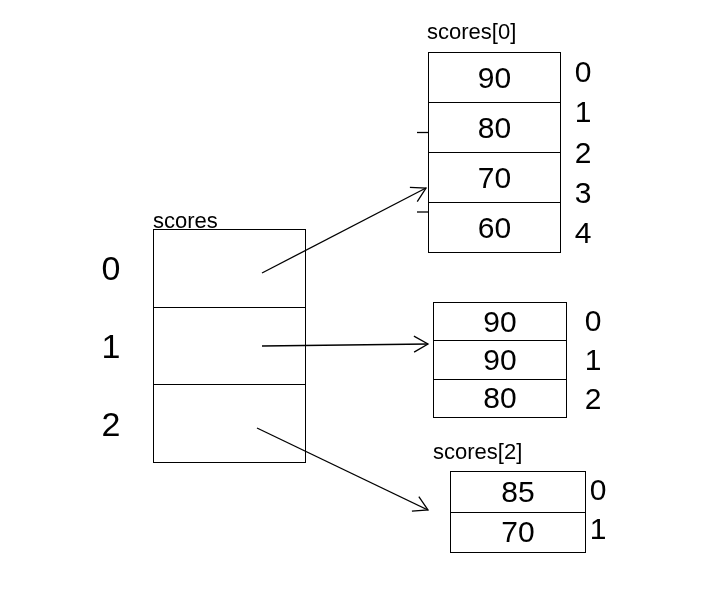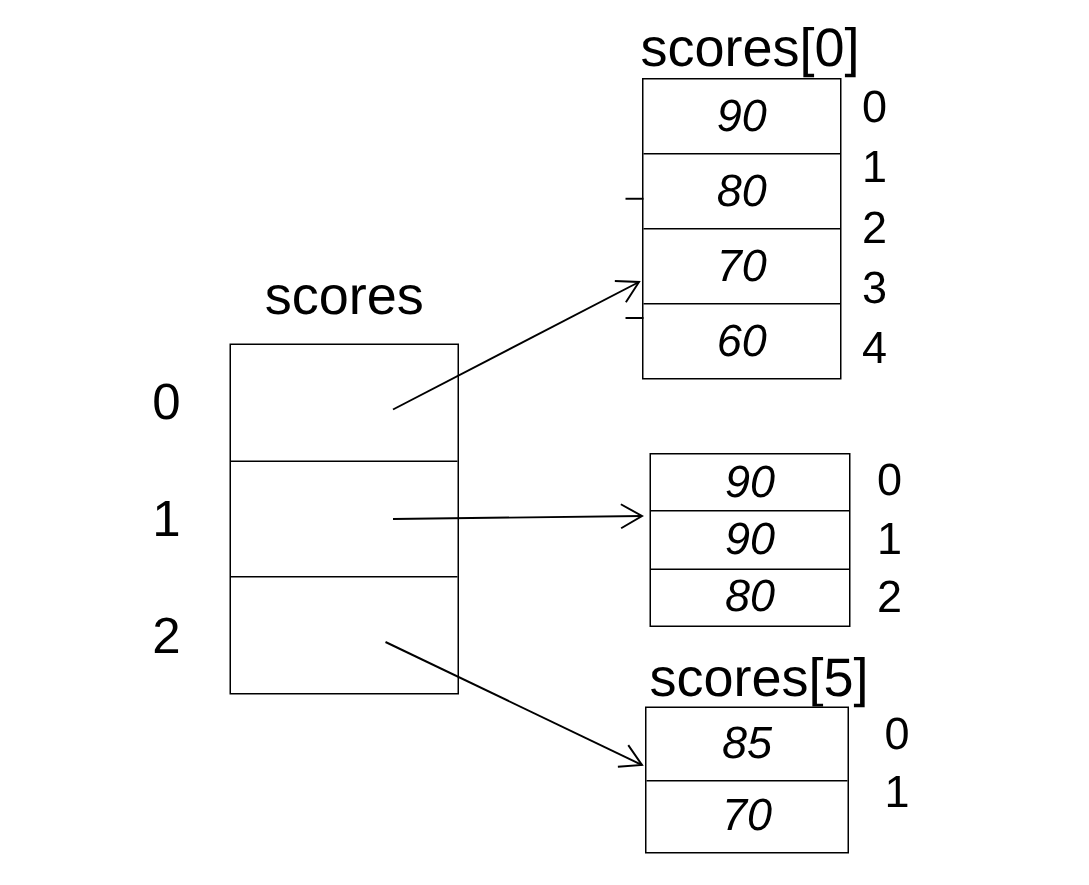--- a/index.html
+++ b/index.html
@@ -7,33 +7,32 @@
     position: relative;
     width: 726px;
     height: 590px;
     background: #ffffff;
     font-family: "Liberation Sans", "DejaVu Sans", sans-serif;
     color: #000000;
     overflow: hidden;
   }
   .abs { position: absolute; }
   .arr-label {
-    font-size: 36px;
+    font-size: 22px;
     line-height: 32px;
     white-space: nowrap;
   }
-  .center { text-align: center; }
+  .center { text-align: left; margin-top: 24px; }
   .box {
     position: absolute;
     border: 1.5px solid #000000;
     box-sizing: border-box;
     display: flex;
     flex-direction: column;
     background: #ffffff;
-    font-style: italic;
   }
   .cell {
     flex: 1;
     border-bottom: 1.5px solid #000000;
     box-sizing: border-box;
     display: flex;
     align-items: center;
     justify-content: center;
     font-size: 30px;
   }
@@ -96,22 +95,22 @@
     <div class="cell">90</div>
     <div class="cell">90</div>
     <div class="cell">80</div>
   </div>
   <div class="idxcol" style="left:578px; top:302px; width:30px; height:116px;">
     <div class="idx">0</div>
     <div class="idx">1</div>
     <div class="idx">2</div>
   </div>
 
-  <div class="abs arr-label" style="left:433px; top:436px;">scores[5]</div>
-  <div class="box" style="left:430px; top:471px; width:136px; height:98px;">
+  <div class="abs arr-label" style="left:433px; top:436px;">scores[2]</div>
+  <div class="box" style="left:450px; top:471px; width:136px; height:82px;">
     <div class="cell">85</div>
     <div class="cell">70</div>
   </div>
   <div class="idxcol" style="left:583px; top:471px; width:30px; height:77px;">
     <div class="idx">0</div>
     <div class="idx">1</div>
   </div>
 
   <svg class="overlay" width="726" height="590" viewBox="0 0 726 590">
     <defs>

